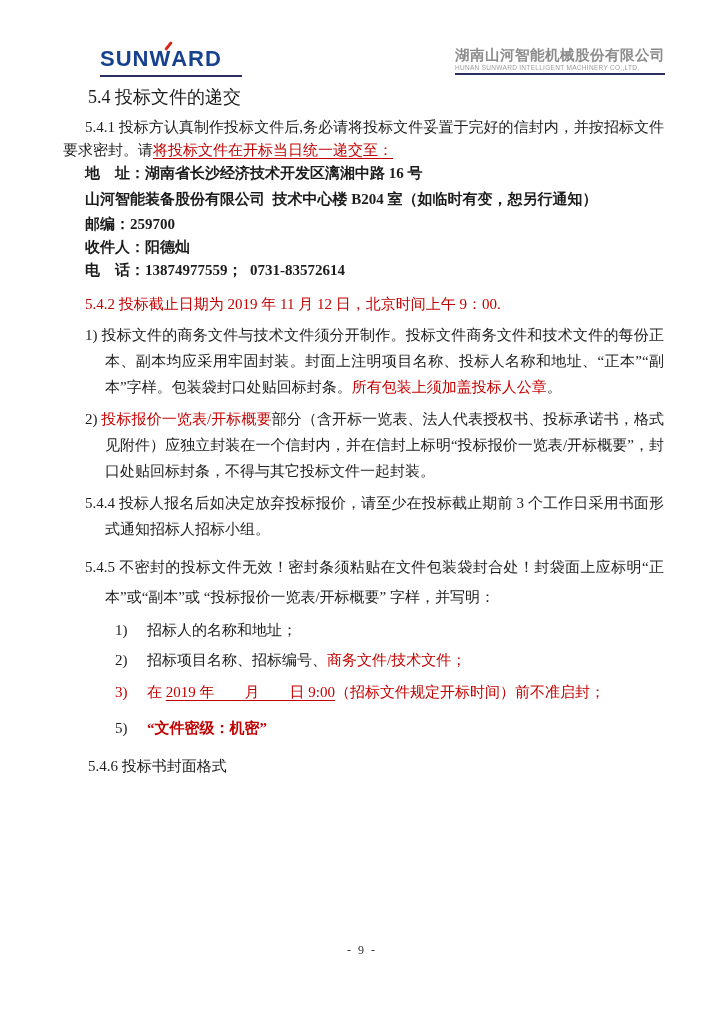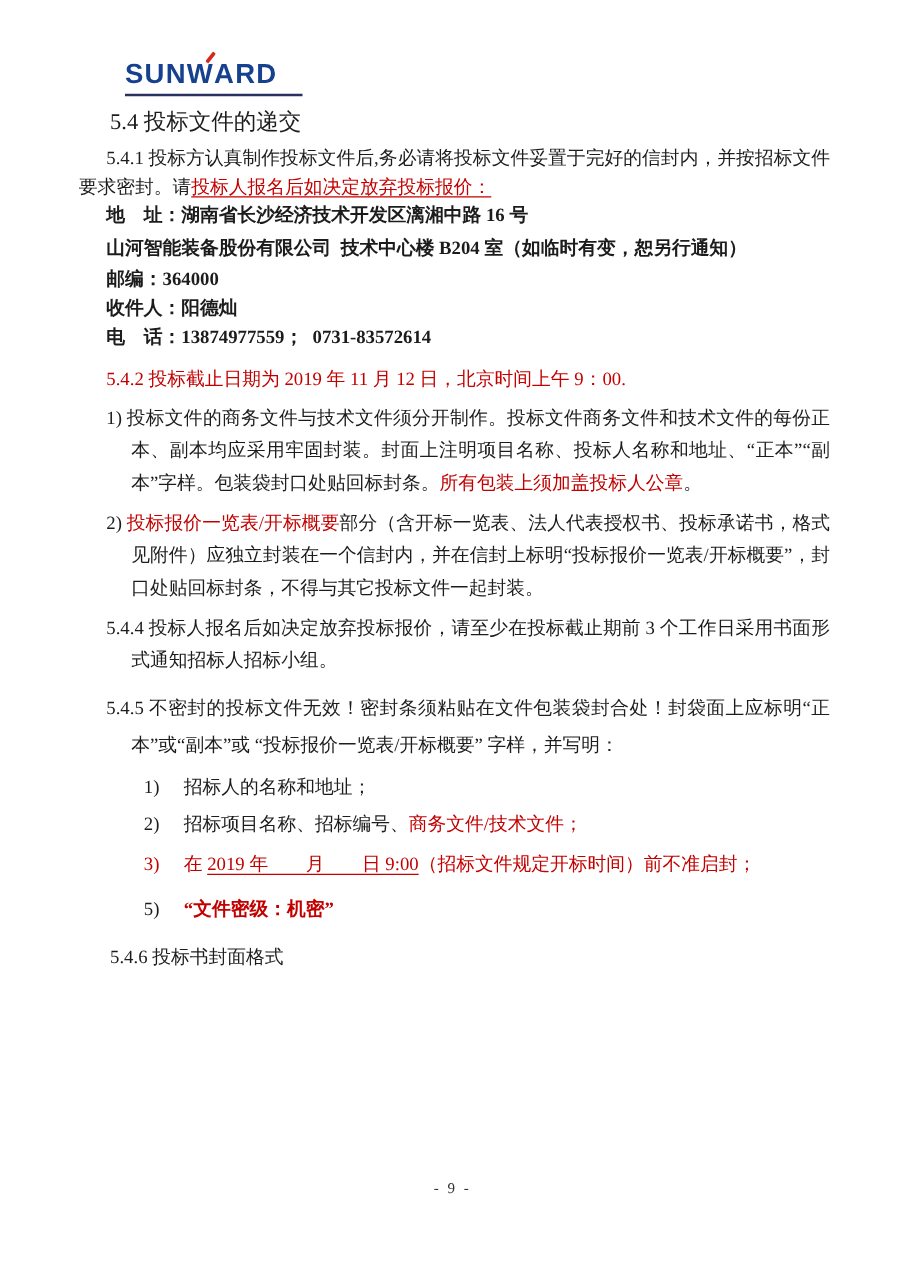--- a/index.html
+++ b/index.html
@@ -59,31 +59,36 @@
 </head>
 <body>
 
 <div class="page">
 
   <div class="hdr">
     <div class="logo-block">
       <div class="logo-text"><span>SUN</span><span class="logo-w">W</span><span>ARD</span></div>
       <div class="logo-underline"></div>
     </div>
+    <div class="company-block">
+      <div class="company-cn">湖南山河智能机械股份有限公司</div>
+      <div class="company-en">HUNAN SUNWARD INTELLIGENT MACHINERY CO.,LTD.</div>
+      <div class="company-underline"></div>
+    </div>
   </div>
 
   <div class="doc">
 
     <div class="title">5.4 投标文件的递交</div>
 
-    <p class="p541"><span>5.4.1 投标方认真制作投标文件后,务必请将投标文件妥置于完好的信封内，并按招标文件要求密封。请</span><span class="red-u">投标人报名后如决定放弃投标报价：</span></p>
+    <p class="p541"><span>5.4.1 投标方认真制作投标文件后,务必请将投标文件妥置于完好的信封内，并按招标文件要求密封。请</span><span class="red-u">将投标文件在开标当日统一递交至：</span></p>
 
     <div class="addr">地　址：湖南省长沙经济技术开发区漓湘中路 16 号</div>
     <div class="addr addr2">山河智能装备股份有限公司  技术中心楼 B204 室（如临时有变，恕另行通知）</div>
-    <div class="addr">邮编：364000</div>
+    <div class="addr">邮编：259700</div>
     <div class="addr">收件人：阳德灿</div>
     <div class="addr">电　话：13874977559；  0731-83572614</div>
 
     <div class="s542 red">5.4.2 投标截止日期为 2019 年 11 月 12 日，北京时间上午 9：00.</div>
 
 
     <div class="hang"><span>1) </span><span>投标文件的商务文件与技术文件须分开制作。投标文件商务文件和技术文件的每份正本、副本均应采用牢固封装。封面上注明项目名称、投标人名称和地址、“正本”“副本”字样。包装袋封口处贴回标封条。</span><span class="red">所有包装上须加盖投标人公章</span><span>。</span></div>
 
     <div class="hang"><span>2) </span><span class="red">投标报价一览表/开标概要</span><span>部分（含开标一览表、法人代表授权书、投标承诺书，格式见附件）应独立封装在一个信封内，并在信封上标明“投标报价一览表/开标概要”，封口处贴回标封条，不得与其它投标文件一起封装。</span></div>
 

